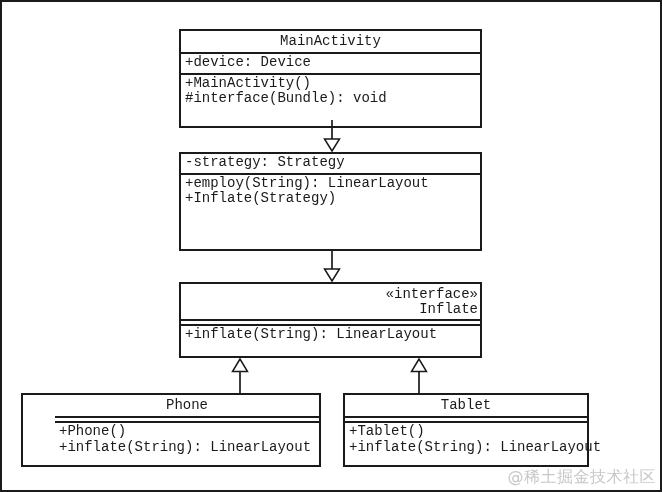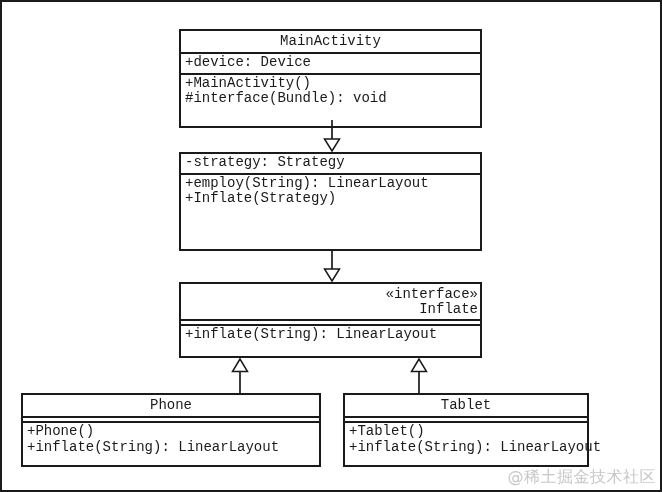--- a/index.html
+++ b/index.html
@@ -114,21 +114,21 @@
   <svg class="connector" style="left:229px; top:356px;" width="18" height="36">
     <polygon points="9,1 1.5,13.5 16.5,13.5"></polygon>
     <line x1="9" y1="13.5" x2="9" y2="36"></line>
   </svg>
 
   <svg class="connector" style="left:408px; top:356px;" width="18" height="36">
     <polygon points="9,1 1.5,13.5 16.5,13.5"></polygon>
     <line x1="9" y1="13.5" x2="9" y2="36"></line>
   </svg>
 
-  <div class="uml-class" style="left:19px; top:391px; width:300px; height:74px;">
+  <div class="uml-class" style="left:19px; top:391px; width:300px; height:74px;padding-left:32px;">
     <div class="class-title">Phone</div>
     <div class="empty-compartment"></div>
     <div class="compartment">
       <div class="member">+Phone()</div>
       <div class="member">+inflate(String): LinearLayout</div>
     </div>
   </div>
 
   <div class="uml-class" style="left:341px; top:391px; width:246px; height:74px;">
     <div class="class-title">Tablet</div>

